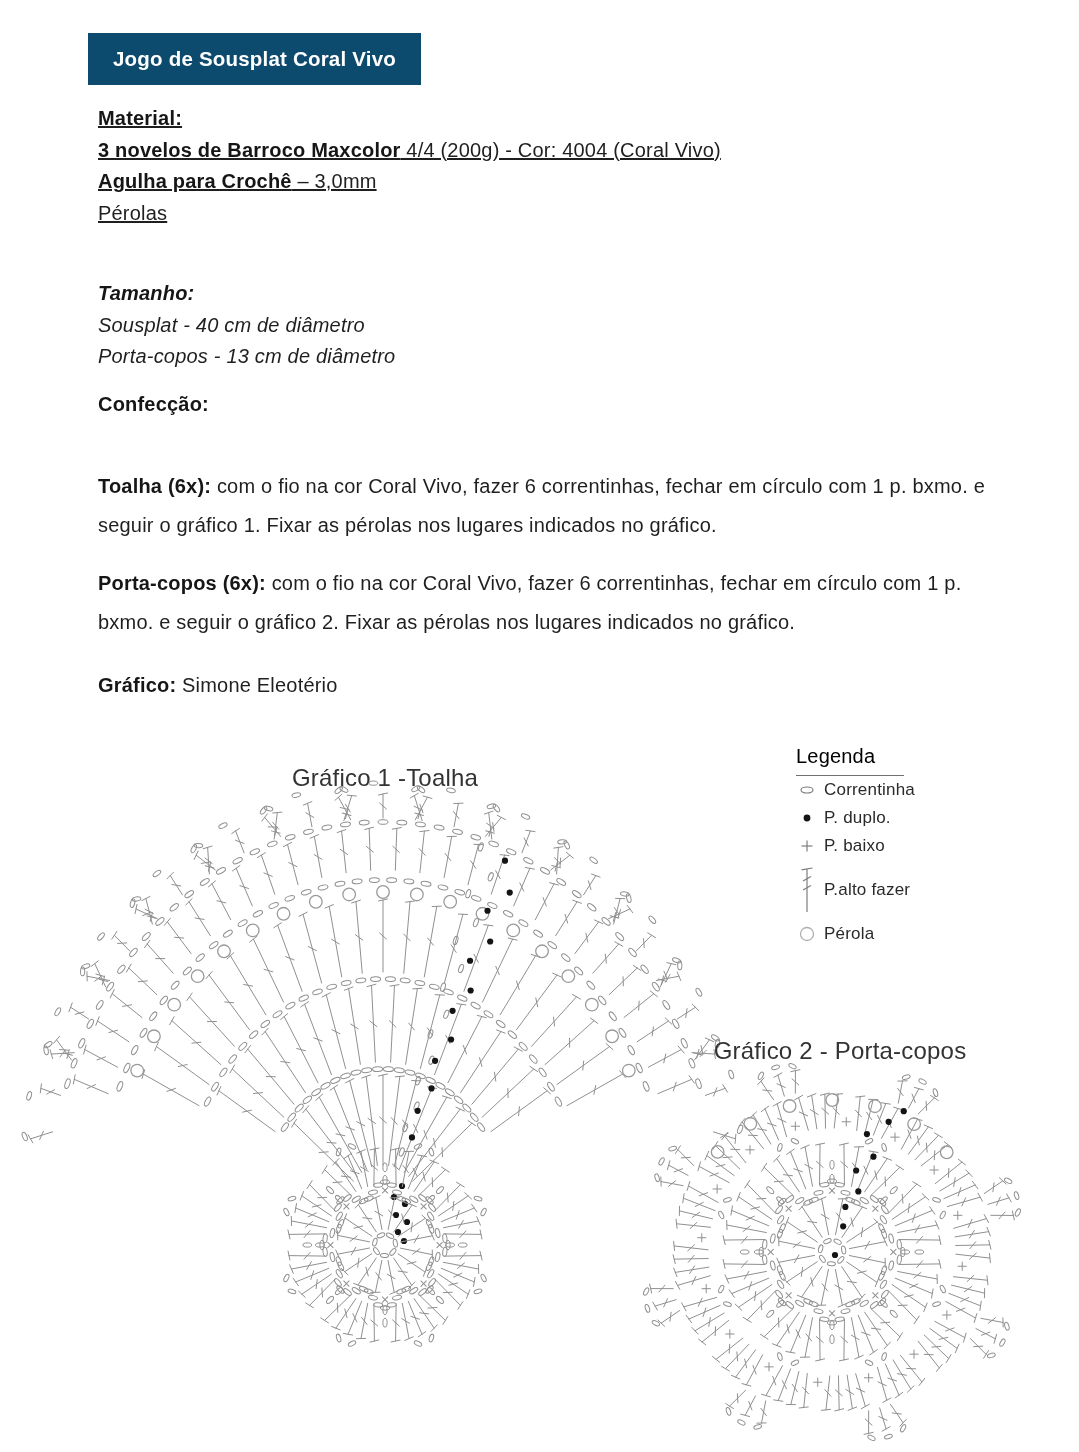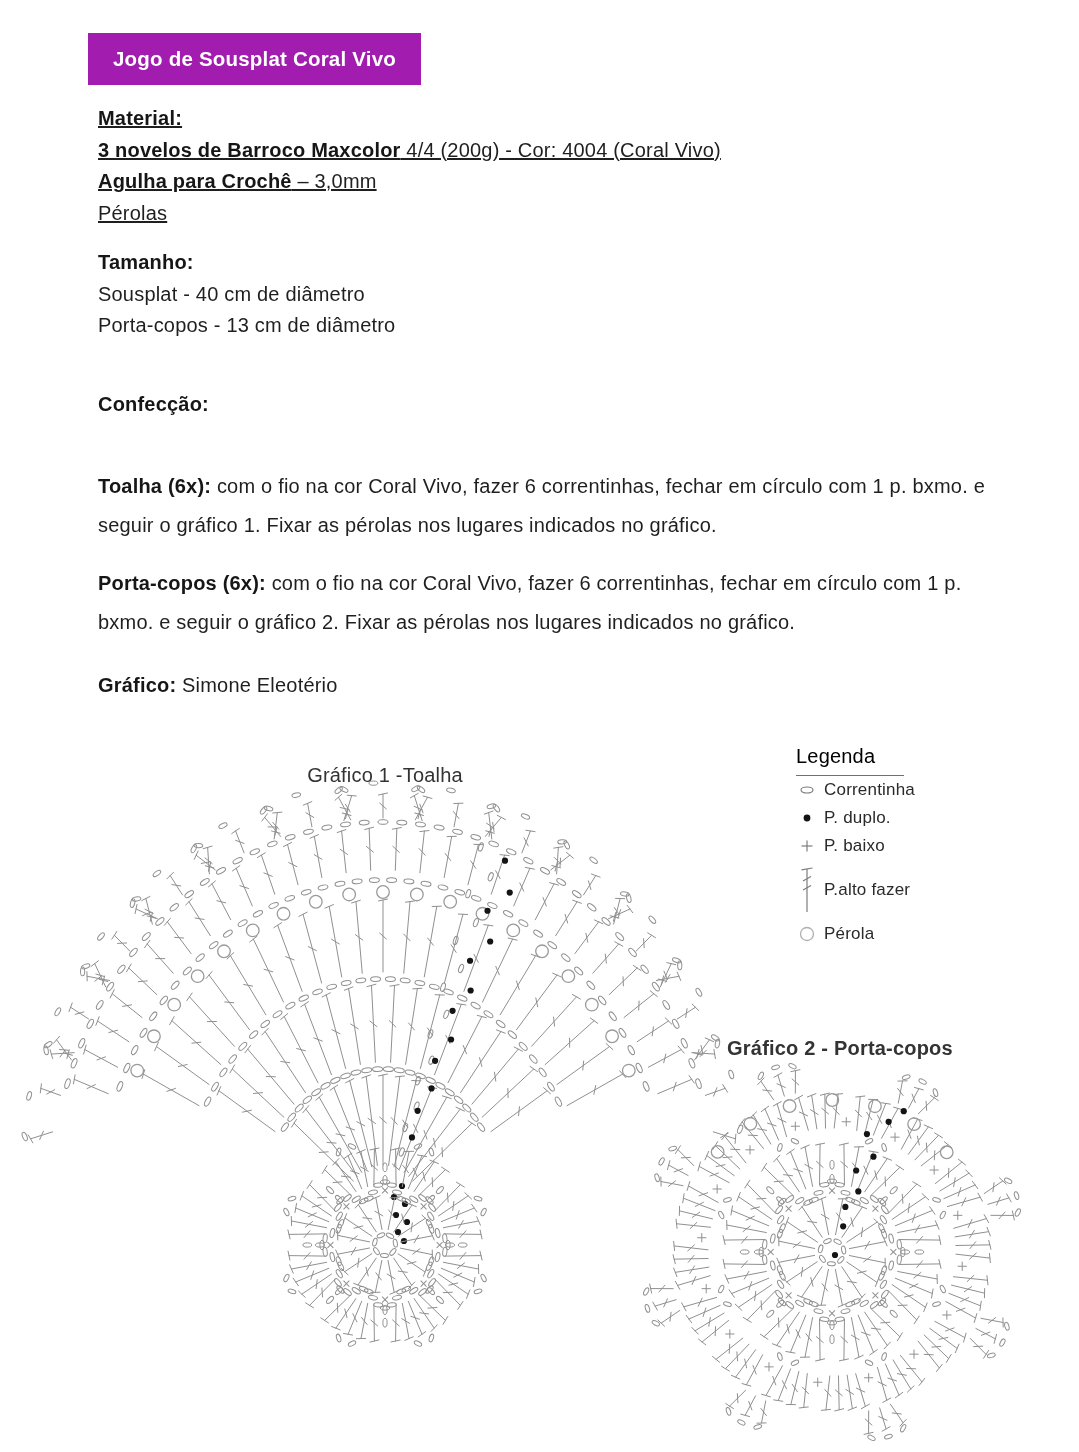--- a/index.html
+++ b/index.html
@@ -1,26 +1,26 @@
 <!DOCTYPE html>
 <html><head>
 <meta charset="utf-8">
 <style>
   html,body{margin:0;padding:0;background:#ffffff;}
   .page{position:relative;width:1079px;height:1452px;background:#ffffff;overflow:hidden;
         font-family:"Liberation Sans",sans-serif;color:#1f1f1f;letter-spacing:.2px;}
   .abs{position:absolute;}
-  .badge{left:88px;top:33px;height:52px;background:#a21caf;display:flex;align-items:center;
+  .badge{left:88px;top:33px;height:52px;background:#0c4a6e;display:flex;align-items:center;
          padding:0 25px;}
   .badge span{color:#ffffff;font-weight:700;font-size:20.5px;}
   .tblock{left:98px;font-size:20px;line-height:31.5px;}
   .tblock p{margin:0;}
   b{font-weight:700;color:#161616;}
   .para{left:98px;width:900px;font-size:20px;line-height:39px;}
-  .dtitle{font-size:20px;color:#333;text-align:center;}
+  .dtitle{font-size:24px;color:#333;text-align:center;}
   .legend{left:796px;top:745px;width:230px;}
   .legend-title{font-size:20px;color:#000000;width:108px;padding-bottom:7px;
                 border-bottom:1.5px solid #707070;margin-bottom:4px;}
   .lrow{display:flex;align-items:center;margin-bottom:8px;}
   .lsym{width:22px;display:flex;justify-content:center;align-items:center;flex:none;}
   .llabel{font-size:17px;color:#2a2a2a;margin-left:6px;}
   svg{display:block;}
 </style>
 </head>
 <body>
@@ -31,21 +31,21 @@
     <span>Jogo de Sousplat Coral Vivo</span>
   </div>
 
   <div class="abs tblock" style="top:103px;text-decoration:underline;">
     <p><b>Material:</b></p>
     <p><b>3 novelos de Barroco Maxcolor</b><span> 4/4 (200g) - Cor: 4004 (Coral Vivo)</span></p>
     <p><b>Agulha para Crochê</b><span> – 3,0mm</span></p>
     <p><b></b><span>Pérolas</span></p>
   </div>
 
-  <div class="abs tblock" style="top:247px;">
+  <div class="abs tblock" style="top:278px;font-style:italic;">
     <p><b>Tamanho:</b></p>
     <p>Sousplat - 40 cm de diâmetro</p>
     <p>Porta-copos - 13 cm de diâmetro</p>
   </div>
 
   <div class="abs tblock" style="top:389px;">
     <p><b>Confecção:</b></p>
   </div>
 
   <p class="abs para" style="top:447px;"><b>Toalha (6x):</b><span> com o fio na cor Coral Vivo, fazer 6 correntinhas, fechar em círculo com 1 p. bxmo. e seguir o gráfico 1. Fixar as pérolas nos lugares indicados no gráfico.</span></p>
@@ -1044,21 +1044,21 @@
     <div class="lrow" style="margin-top:2px;">
       <span class="lsym">
         <svg width="18" height="18">
             <circle cx="9" cy="9" r="6.5" fill="none" stroke="#b0b0b0" stroke-width="1.3"></circle>
           </svg>
       </span>
       <span class="llabel">Pérola</span>
     </div>
   </div>
 
-  <div class="abs dtitle" style="left:640px;top:1037px;width:400px;font-weight:bold;">Gráfico 2 - Porta-copos</div>
+  <div class="abs dtitle" style="left:640px;top:1037px;width:400px;">Gráfico 2 - Porta-copos</div>
 
   <svg id="svg-g2" class="abs" style="left:630px;top:1056px;" width="440" height="396" viewBox="0 0 440 396">
       <ellipse cx="213.62073148554404" cy="193.95095150353023" rx="4" ry="2" fill="none" stroke="#909090" stroke-width="1" transform="rotate(80 213.62073148554404 193.95095150353023)"></ellipse>
       <ellipse cx="207.64856392369916" cy="185.63980088994984" rx="4" ry="2" fill="none" stroke="#909090" stroke-width="1" transform="rotate(28.6 207.64856392369916 185.63980088994984)"></ellipse>
       <ellipse cx="197.4273160798652" cy="185.1220148112557" rx="4" ry="2" fill="none" stroke="#909090" stroke-width="1" transform="rotate(-22.799999999999997 197.4273160798652 185.1220148112557)"></ellipse>
       <ellipse cx="190.64582767635443" cy="192.78709308492122" rx="4" ry="2" fill="none" stroke="#909090" stroke-width="1" transform="rotate(-74.19999999999999 190.64582767635443 192.78709308492122)"></ellipse>
       <ellipse cx="192.40541101964507" cy="202.869051047856" rx="4" ry="2" fill="none" stroke="#909090" stroke-width="1" transform="rotate(-125.6 192.40541101964507 202.869051047856)"></ellipse>
       <ellipse cx="201.38243571633325" cy="207.78382851010397" rx="4" ry="2" fill="none" stroke="#909090" stroke-width="1" transform="rotate(-177 201.38243571633325 207.78382851010397)"></ellipse>
       <ellipse cx="210.82401746788267" cy="203.83432930929646" rx="4" ry="2" fill="none" stroke="#909090" stroke-width="1" transform="rotate(-228.39999999999998 210.82401746788267 203.83432930929646)"></ellipse>
       <line x1="219.37480114702365" y1="192.62268078183516" x2="255.28272351753918" y2="185.64288773096115" stroke="#909090" stroke-width="1" stroke-linecap="round"></line>

